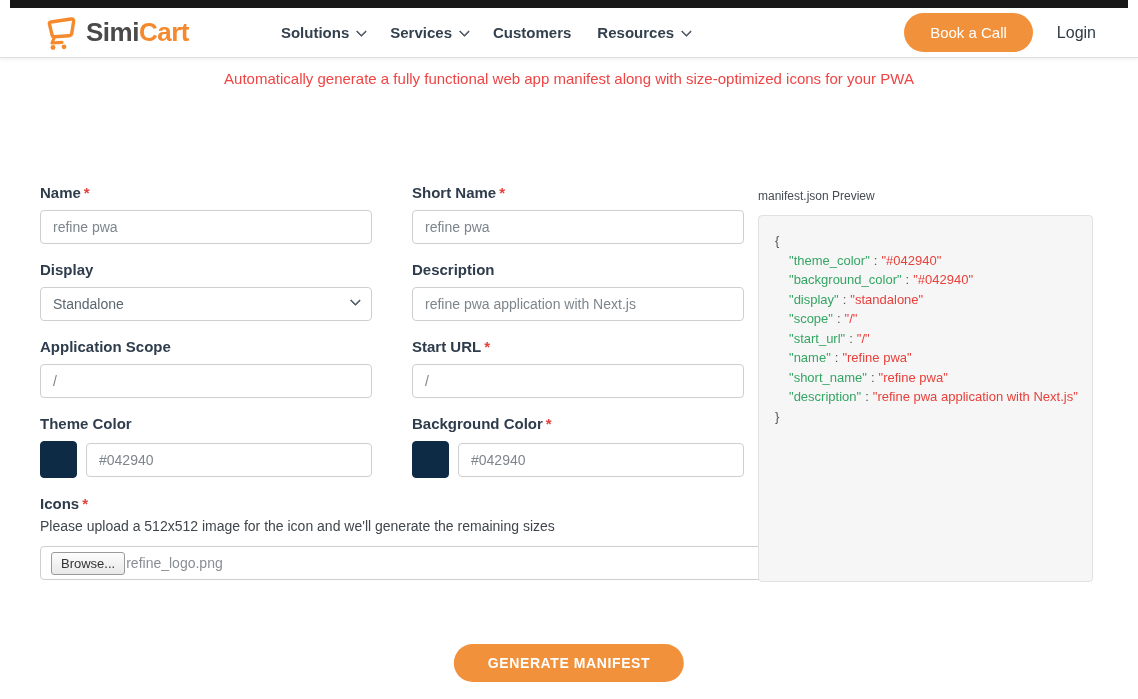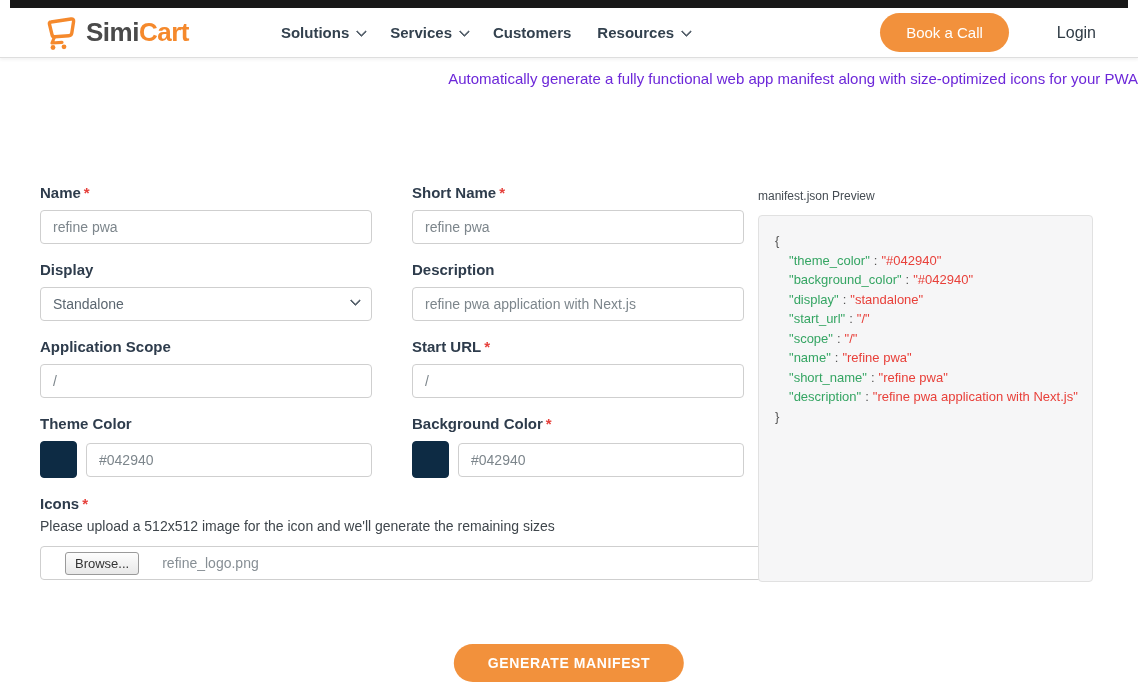--- a/index.html
+++ b/index.html
@@ -21,25 +21,25 @@
 
   .nav { display:flex; align-items:center; gap:26px; margin-left:92px; }
   .nav-item { display:flex; align-items:center; gap:7px; font-size:15px; font-weight:bold;
               color:#33414e; cursor:pointer; }
   .chev { width:8px; height:8px; border-right:2px solid #55606b; border-bottom:2px solid #55606b;
           transform:rotate(45deg) translateY(-2px); border-radius:1px; }
 
   .header-actions { margin-left:auto; display:flex; align-items:center; gap:24px; }
   .btn-pill { background:#f2913c; color:#ffffff; font-size:15px; font-weight:normal;
               border:none; border-radius:22px; padding:11px 26px; cursor:pointer; }
-  .login { font-size:16px; color:#2f3b45; cursor:pointer;margin-left:24px; }
-
-  
-  .subtitle { position:absolute; left:0; right:0; top:70px; text-align:right;
-              font-size:15px; color:#6d28d9; }
+  .login { font-size:16px; color:#2f3b45; cursor:pointer; }
+
+  
+  .subtitle { position:absolute; left:0; right:0; top:70px; text-align:center;
+              font-size:15px; color:#ef4444; }
 
   
   .form-area { position:absolute; left:40px; top:184px; width:695px; }
   .grid { display:grid; grid-template-columns:332px 332px; column-gap:40px; }
   .field { margin-bottom:17px; }
   .label { font-size:15px; font-weight:bold; color:#2e3c4c; margin-bottom:9px; }
   .req { color:#e6413c; margin-left:3px; }
   .tbox { width:100%; height:34px; border:1px solid #cfcfcf; border-radius:4px;
           background:#fff; font-size:14px; color:#7d868c; padding:0 12px;
           font-family:"Liberation Sans", sans-serif; }
@@ -47,21 +47,21 @@
   .selwrap .tbox { appearance:none; -webkit-appearance:none; color:#5b6670; }
   .selwrap .chev { position:absolute; right:14px; top:11px; }
 
   .colorrow { display:flex; align-items:center; gap:9px; }
   .swatch { width:37px; height:37px; border-radius:4px; background:#0d2b44;
             border:1px solid #0d2b44; flex:none; cursor:pointer; }
   .colorrow .tbox { width:286px; }
 
   .help { font-size:14px; color:#3f464c; margin:-3px 0 12px 0; }
   .filebox { width:751px; height:34px; border:1px solid #cfcfcf; border-radius:4px;
-             display:flex; align-items:center; padding:0 24px; gap:23px; cursor:pointer; }
+             display:flex; align-items:center; padding:0 10px; gap:1px; cursor:pointer; }
   .browse-btn { font-size:13px; color:#333; background:linear-gradient(#fdfdfd,#e8e8e8);
                 border:1px solid #9a9a9a; border-radius:3px; padding:3px 9px; cursor:pointer;
                 font-family:"Liberation Sans", sans-serif; }
   .filename { font-size:14px; color:#878f95; }
 
   
   .preview-title { position:absolute; left:758px; top:189px; font-size:12px; color:#454c53; }
   .preview-panel { position:absolute; left:758px; top:215px; width:335px; height:367px;
                    background:#f6f6f7; border:1px solid #e1e1e1; border-radius:4px;
                    padding:15px 16px; font-size:13px; line-height:19.5px; color:#555; }
@@ -181,21 +181,21 @@
   </div>
 </div>
 
 <div class="preview-title">manifest.json Preview</div>
 
 <div class="preview-panel">
   <div class="jbrace">{</div>
   <div class="jline"><span class="jkey">theme_color</span><span class="jsep">:</span><span class="jval">#042940</span></div>
   <div class="jline"><span class="jkey">background_color</span><span class="jsep">:</span><span class="jval">#042940</span></div>
   <div class="jline"><span class="jkey">display</span><span class="jsep">:</span><span class="jval">standalone</span></div>
+  <div class="jline"><span class="jkey">scope</span><span class="jsep">:</span><span class="jval">/</span></div>
   <div class="jline"><span class="jkey">start_url</span><span class="jsep">:</span><span class="jval">/</span></div>
-  <div class="jline"><span class="jkey">scope</span><span class="jsep">:</span><span class="jval">/</span></div>
   <div class="jline"><span class="jkey">name</span><span class="jsep">:</span><span class="jval">refine pwa</span></div>
   <div class="jline"><span class="jkey">short_name</span><span class="jsep">:</span><span class="jval">refine pwa</span></div>
   <div class="jline"><span class="jkey">description</span><span class="jsep">:</span><span class="jval">refine pwa application with Next.js</span></div>
   <div class="jbrace">}</div>
 </div>
 
 <button class="submit-btn">GENERATE MANIFEST</button>
 
 </body></html>

